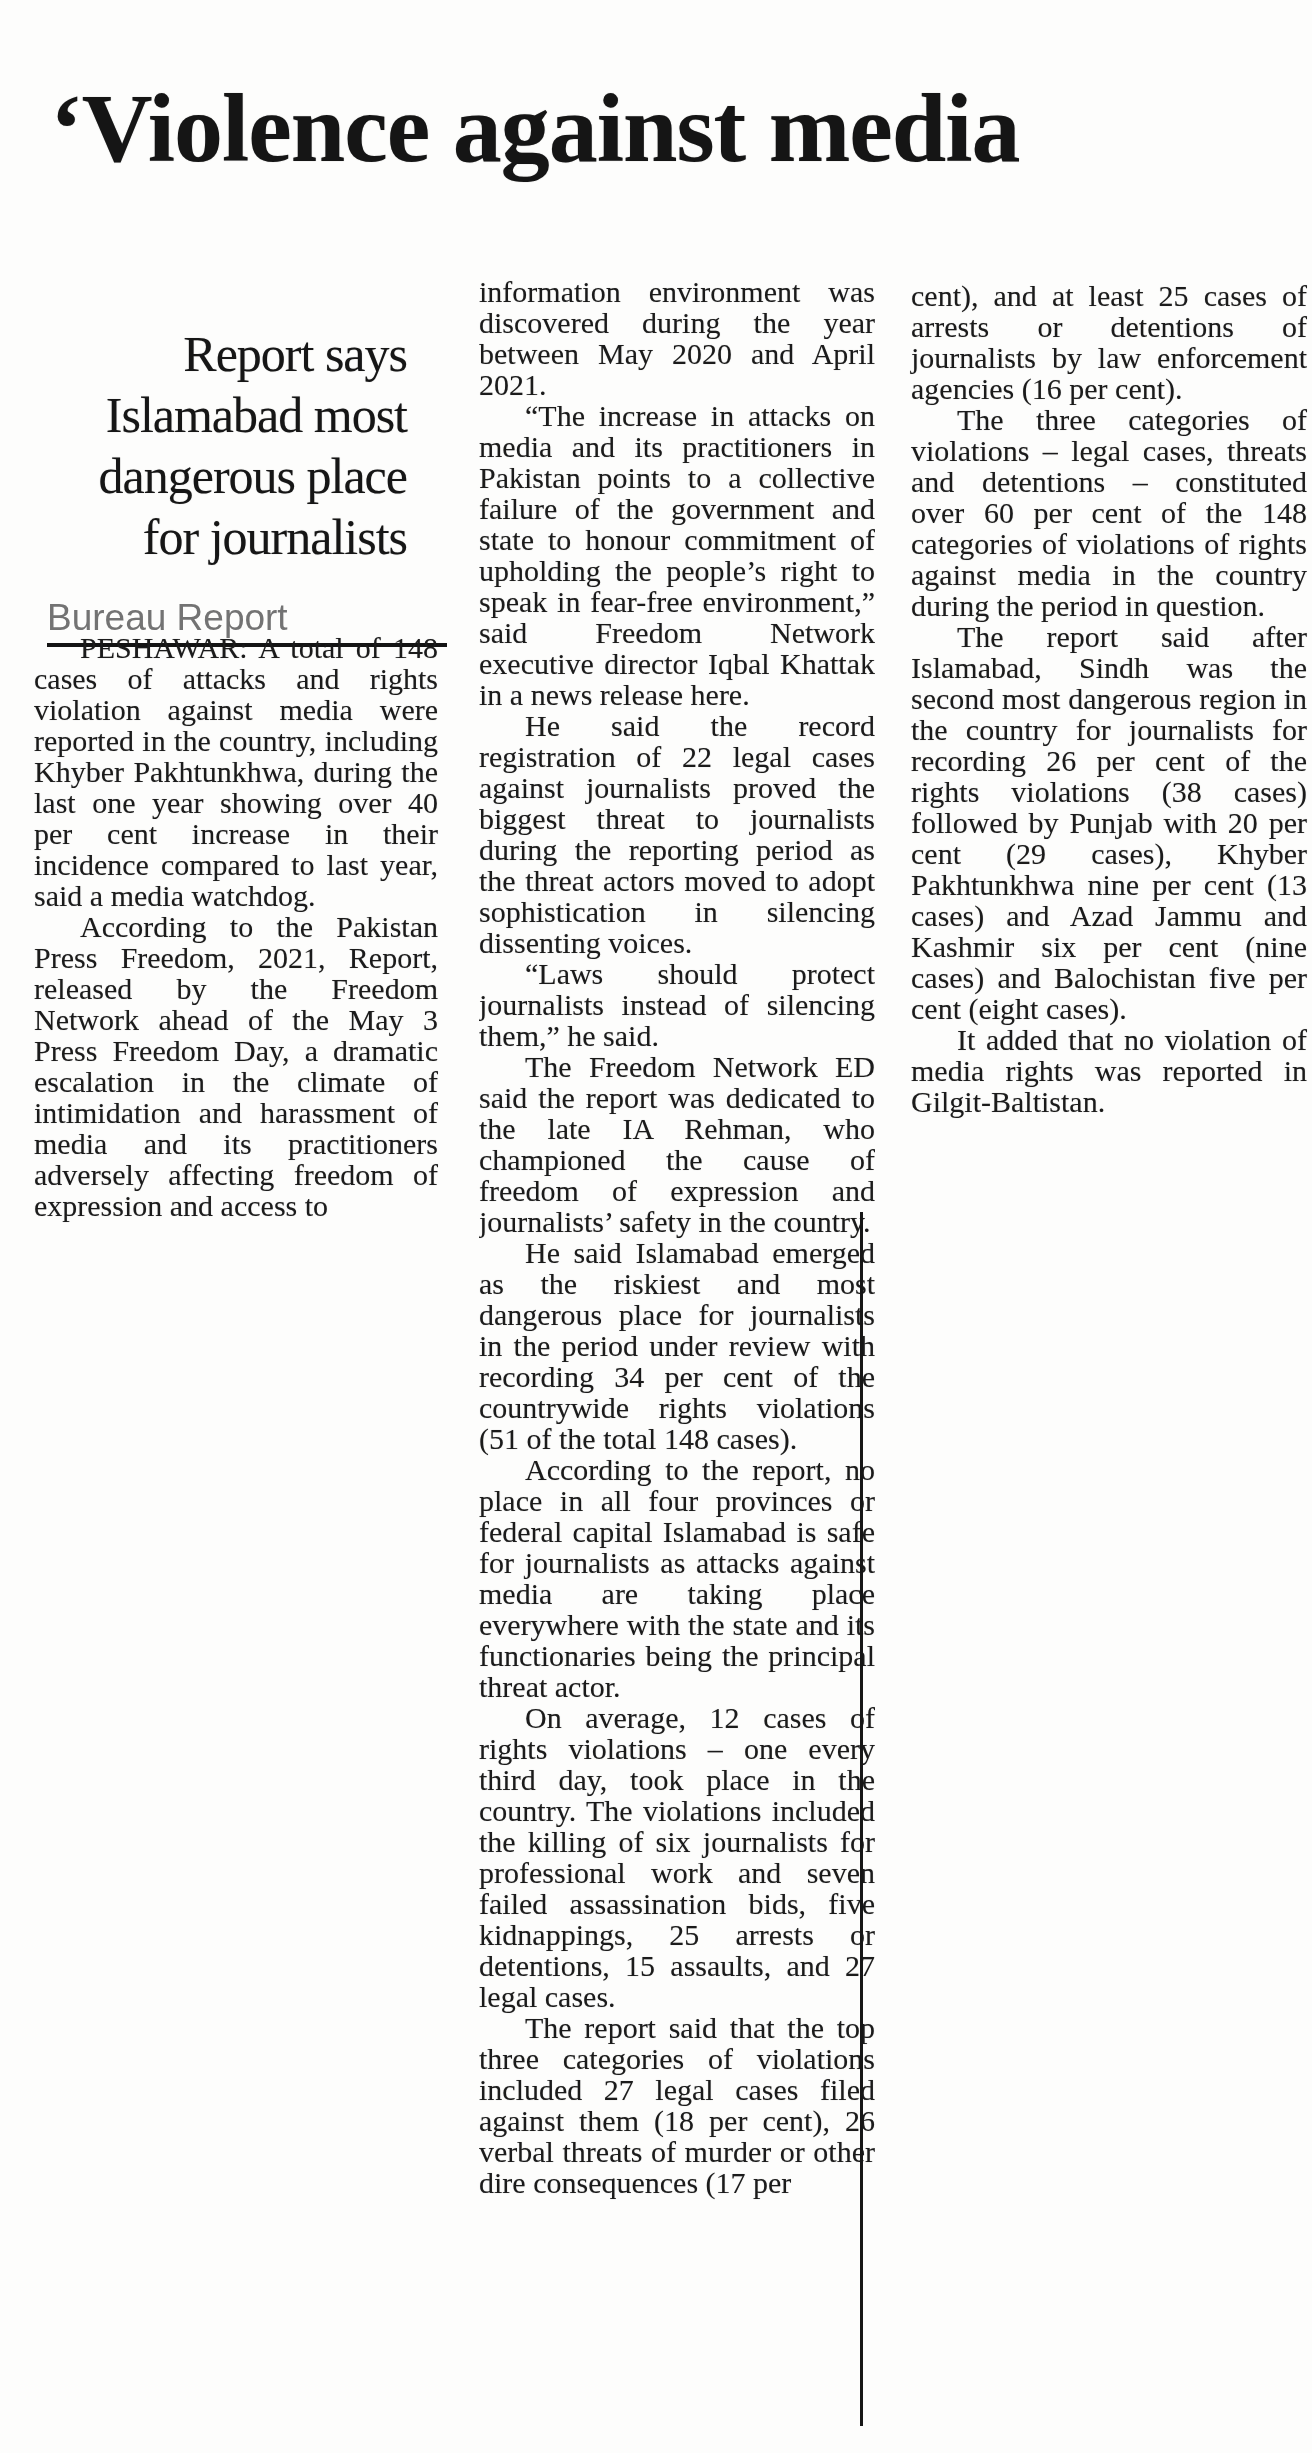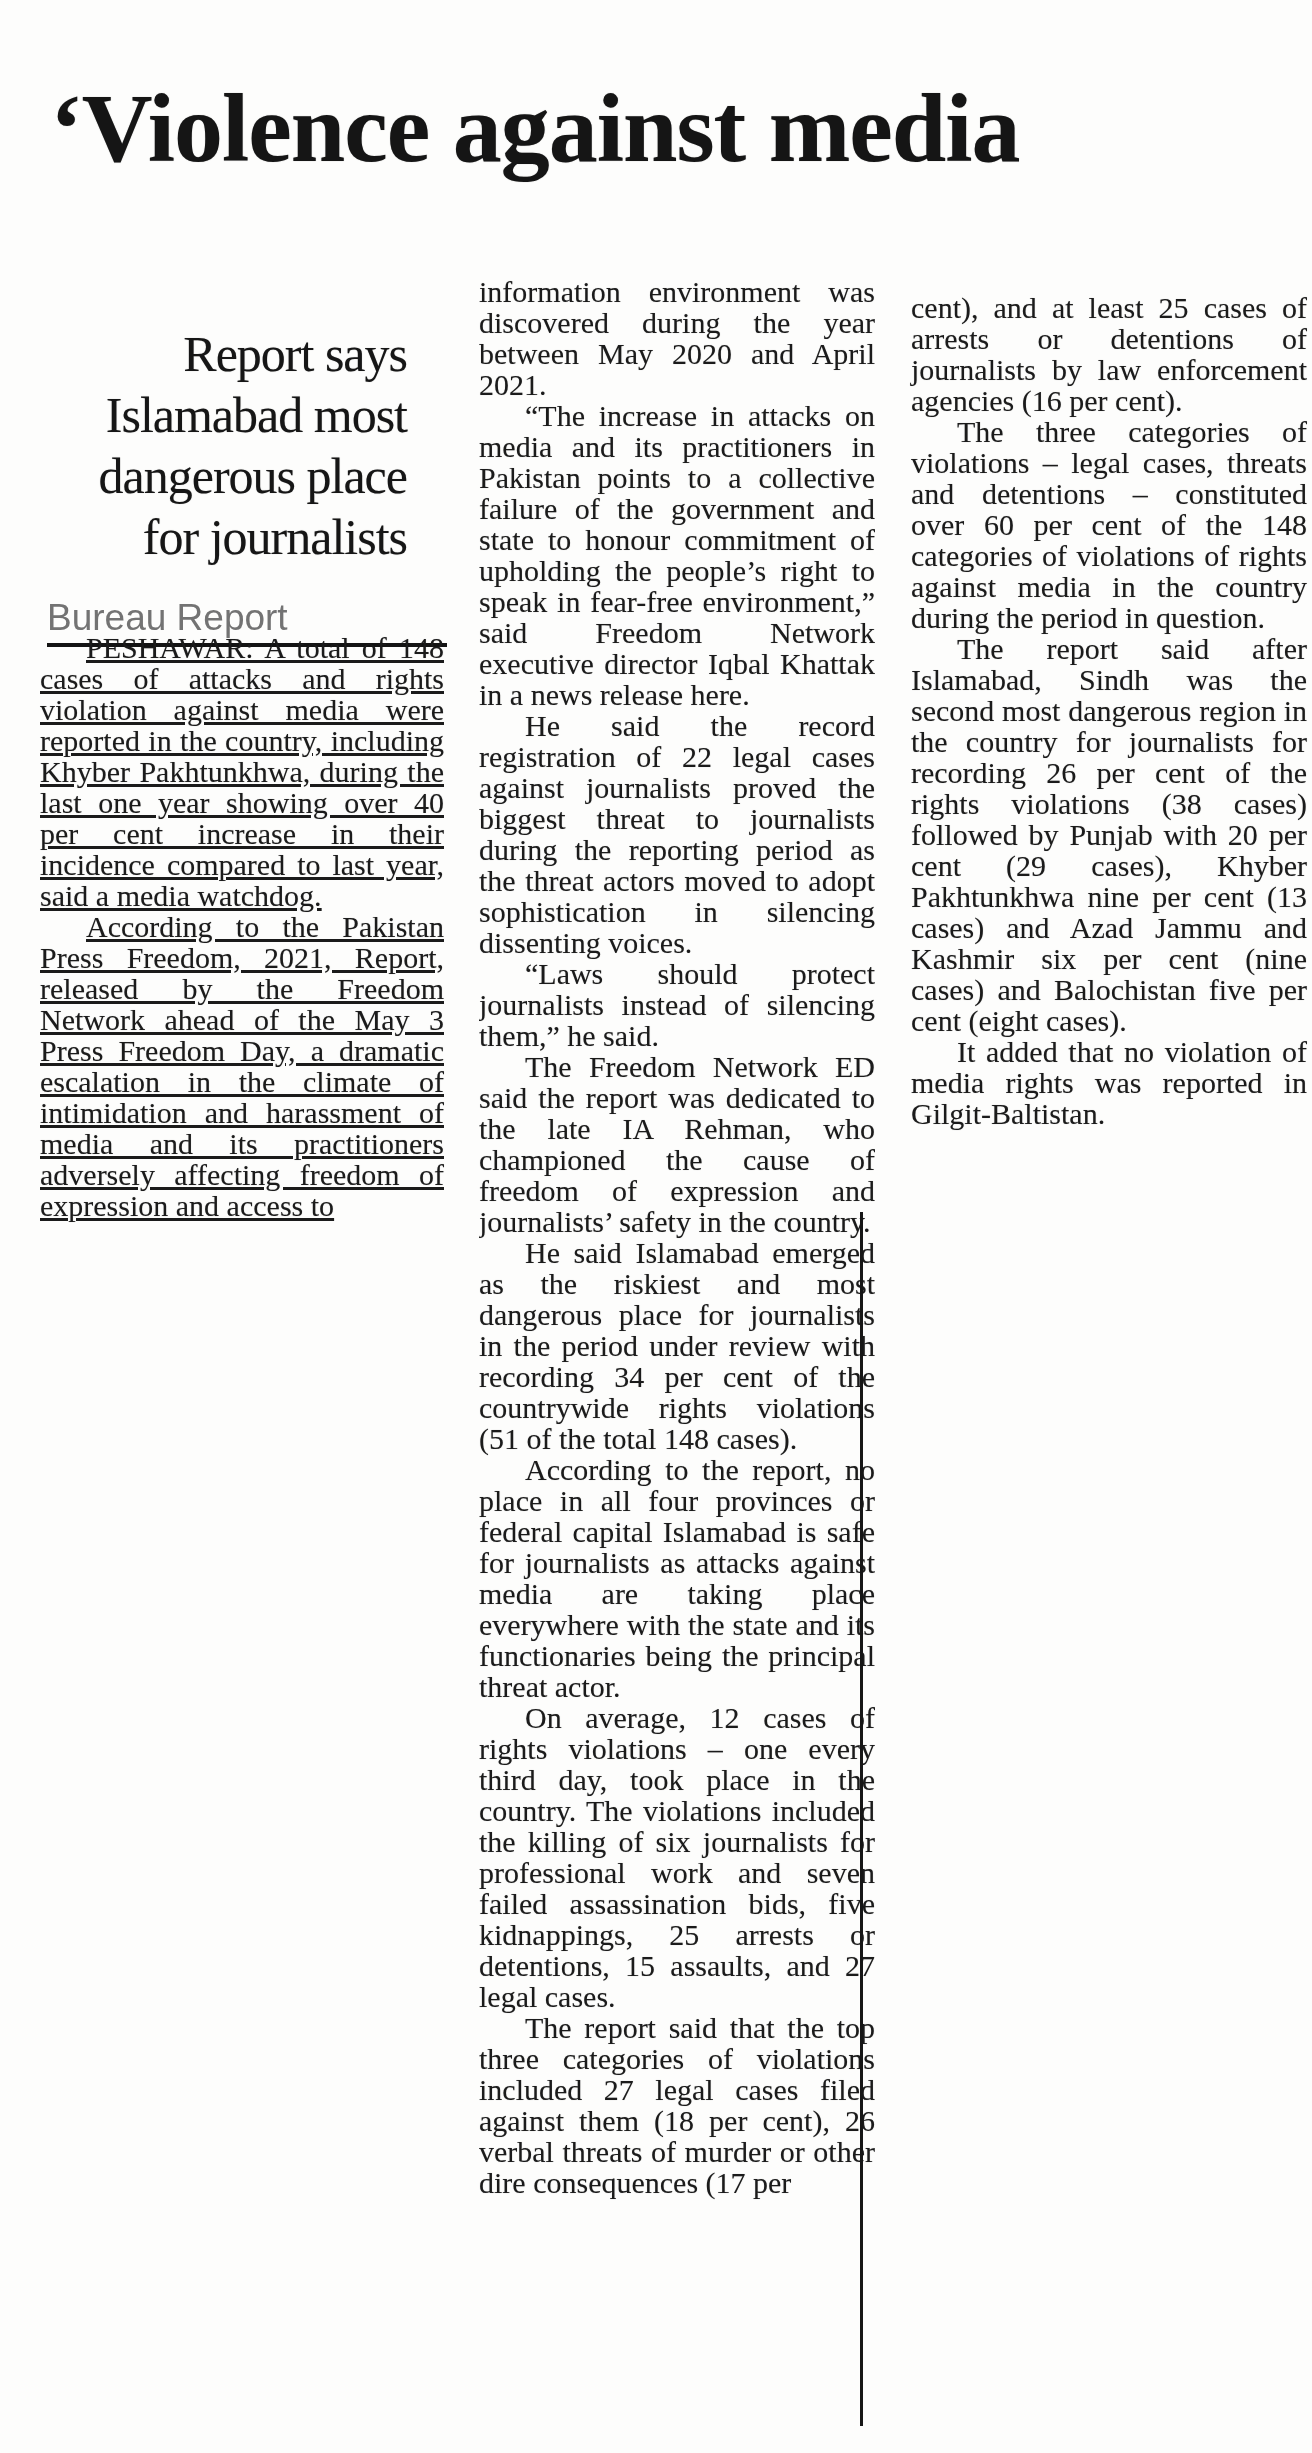--- a/index.html
+++ b/index.html
@@ -71,35 +71,34 @@
     text-shadow: 0 0 1px rgba(0,0,0,0.28);
   }
   .col p {
     margin: 0;
     padding: 0;
   }
   .col p.indent {
     text-indent: 46px;
   }
   .col1 {
-    left: 40px;
+    left: 34px;
     top: 632px;
     width: 404px;
-    text-decoration: underline;
   }
   .col2 {
     left: 479px;
     top: 276px;
     width: 396px;
     height: 2161px;
     overflow: hidden;
   }
   .col3 {
     left: 911px;
-    top: 292px;
+    top: 280px;
     width: 396px;
   }
   .column-divider {
     position: absolute;
     left: 860px;
     top: 1212px;
     width: 3px;
     height: 1214px;
     background: #161616;
   }

